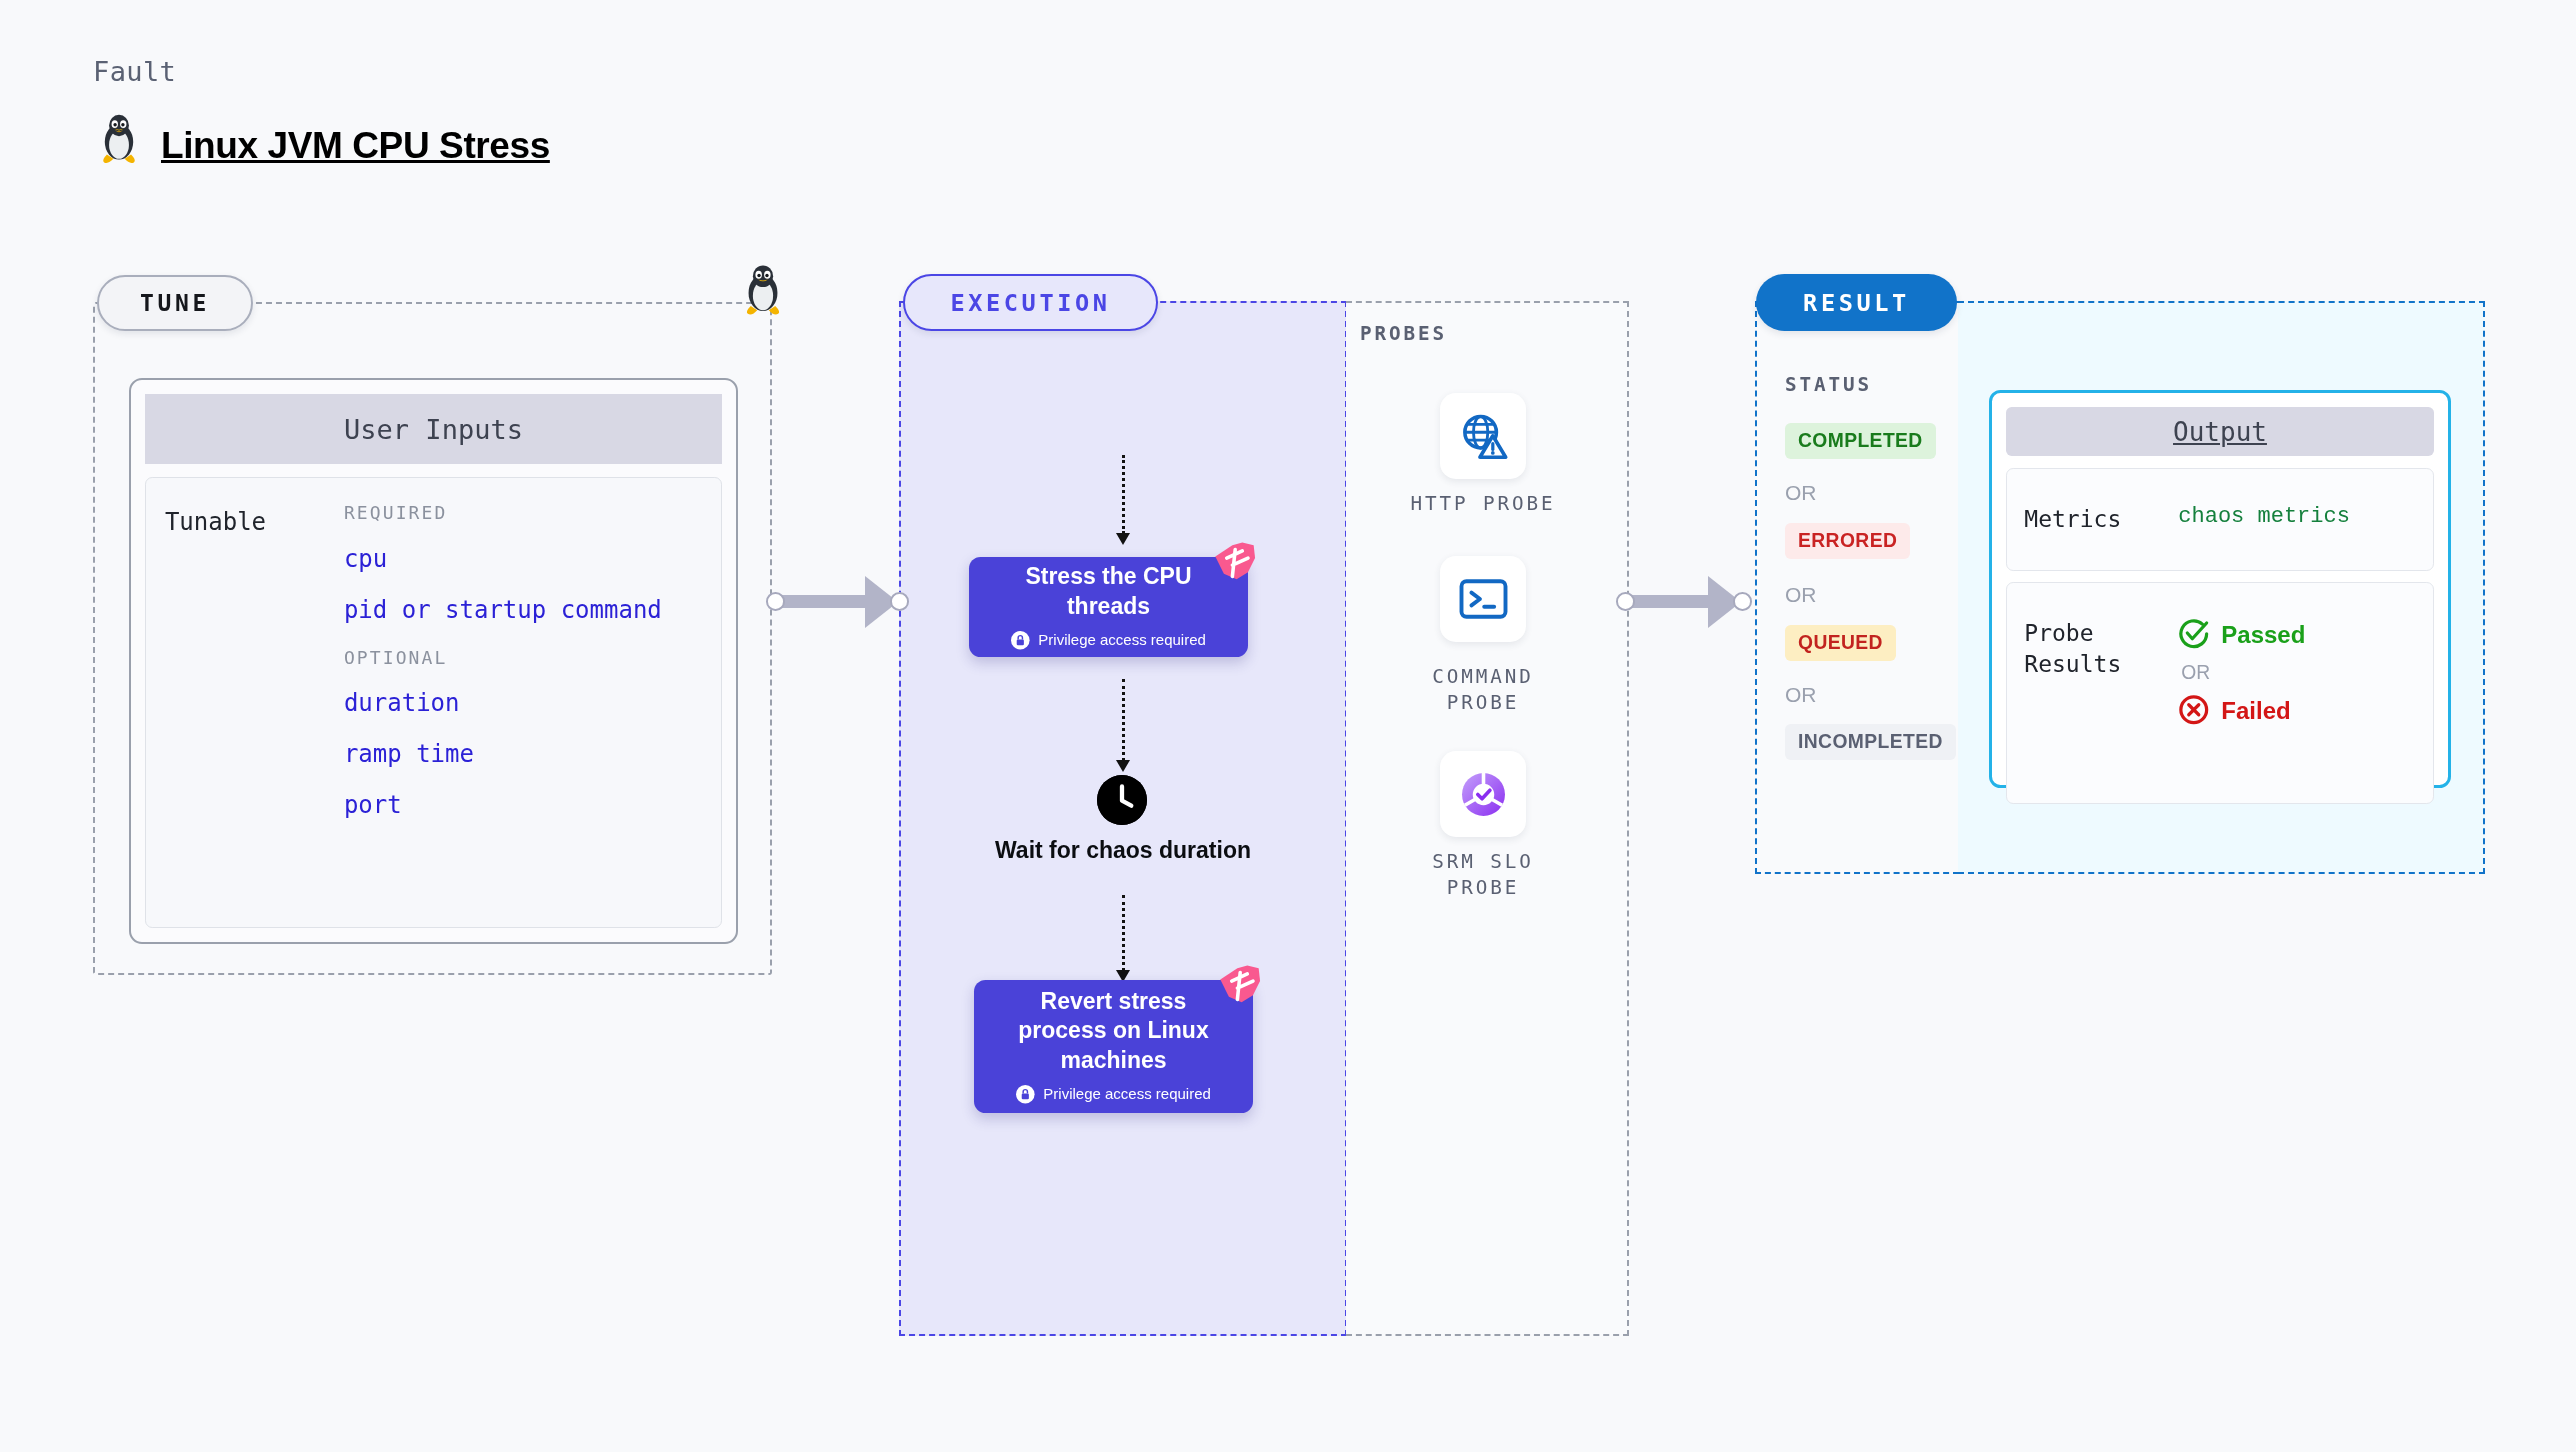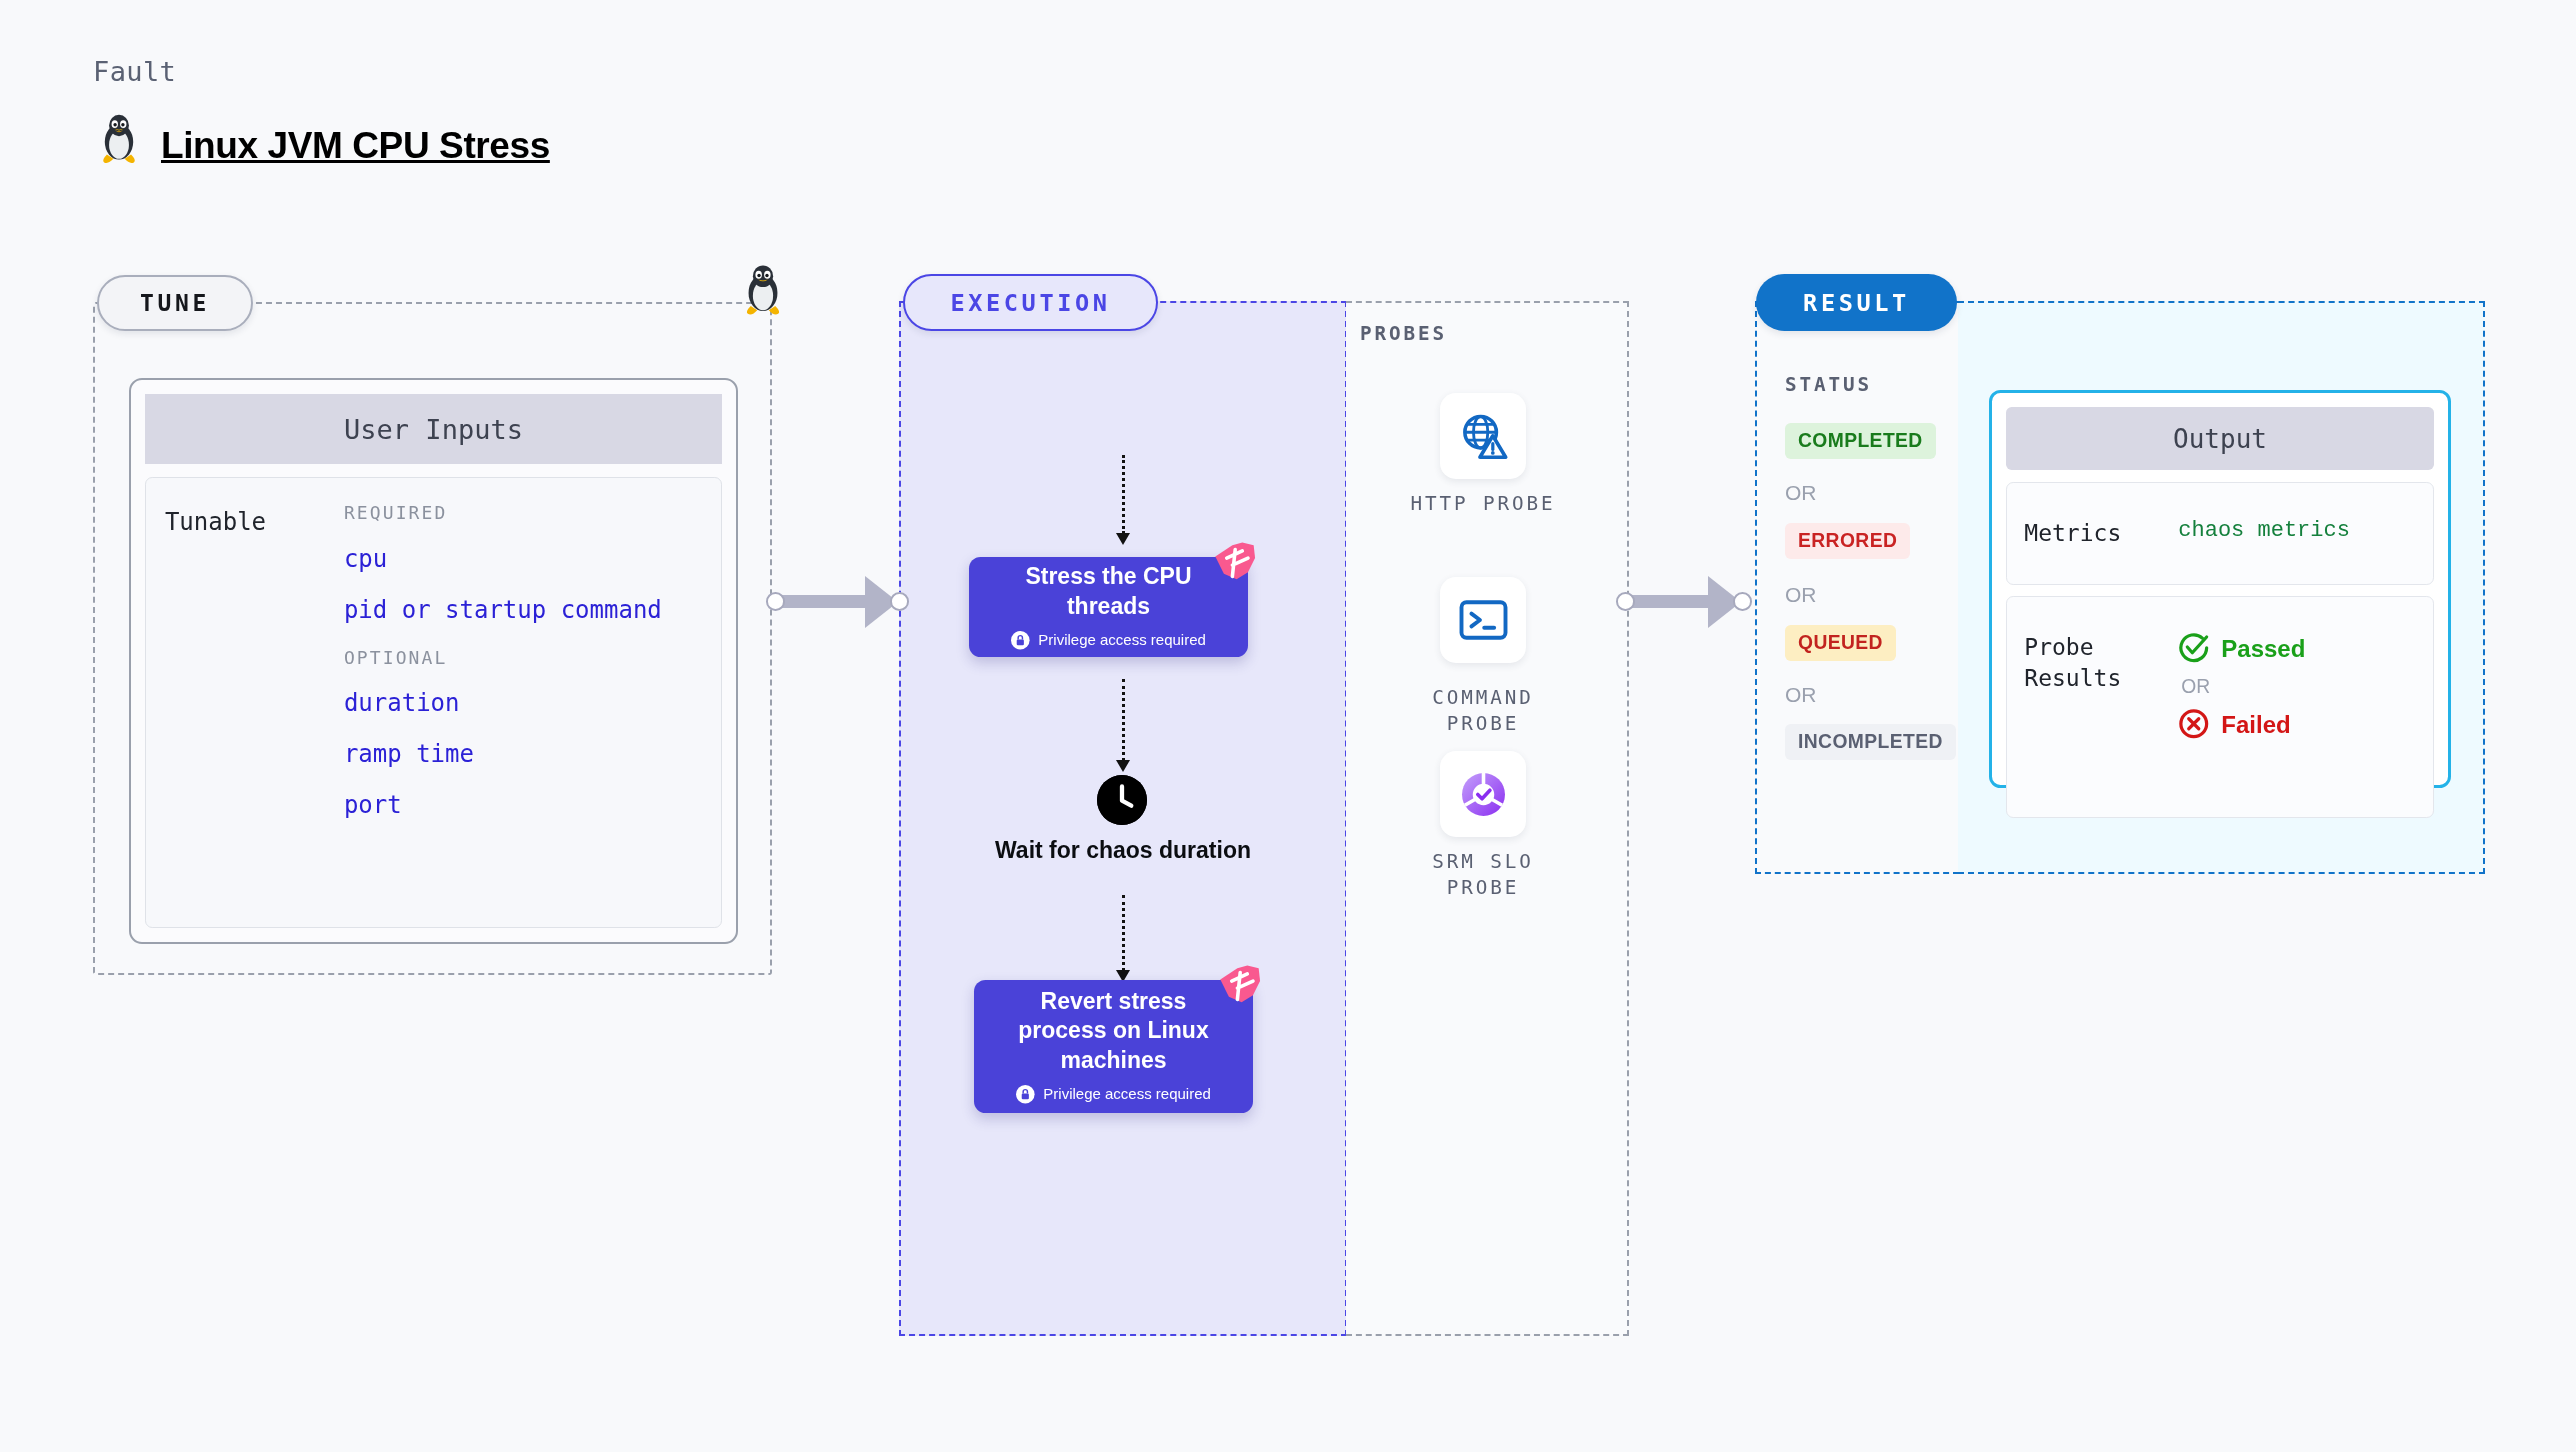--- a/index.html
+++ b/index.html
@@ -116,21 +116,21 @@
     width: 86px; height: 86px; background: #fff; border-radius: 15.8px;
     display: flex; align-items: center; justify-content: center;
     box-shadow: 0 2.1px 7.2px rgba(40,50,80,.09);
   }
   .probe-label {
     font-family: "DejaVu Sans Mono", monospace; font-size: 19.3px;
     color: #5a6072; letter-spacing: 2.9px; text-align: center; line-height: 1.35;
     font-weight: 400;
   }
   .probe-1 { left: 1390px; top: 393px; }
-  .probe-2 { left: 1390px; top: 577px; gap: 22px; }
+  .probe-2 { left: 1390px; top: 556px; gap: 22px; }
   .probe-3 { left: 1390px; top: 751px; }
 
   .node-text {
     position: absolute; width: 330px; text-align: center;
     font-size: 23px; font-weight: 700; color: #0b0d11; line-height: 1.3;
   }
   .node-derive { left: 958px; top: 398px; }
   .node-wait   { left: 958px; top: 836px; }
 
   .dot-arrow {
@@ -198,23 +198,23 @@
   .or-1 { top: 583px; }
   .sb-2 { top: 625px; background: #fdeec2; color: #c2231f; }
   .or-2 { top: 683px; }
   .sb-3 { top: 724px; background: #eff1f5; color: #5a6072; }
 
   .output-card {
     position: absolute; left: 1989px; top: 390px; width: 462px; height: 398px;
     border: 3.6px solid #24b2e8; border-radius: 11.5px; background: #ffffff; padding: 14.3px;
   }
   .out-header {
-    height: 63px; background: #d8d8e4; border-radius: 5.7px;
+    height: 49px; background: #d8d8e4; border-radius: 5.7px;
     display: flex; align-items: center; justify-content: center;
-    font-family: "DejaVu Sans Mono", monospace; font-size: 26px; color: #3d4250;
+    font-family: "DejaVu Sans Mono", monospace; font-size: 26px; color: #3d4250; text-decoration: underline;
   }
   .out-row {
     margin-top: 11.5px; border: 1.4px solid #e3e6ec; border-radius: 7.2px;
     background: #fbfcfe; display: flex; padding: 35px 17px;
   }
   .out-row-key {
     width: 154px; font-family: "DejaVu Sans Mono", monospace;
     font-size: 23px; color: #20242c; line-height: 1.35;
   }
   .out-row-val {

